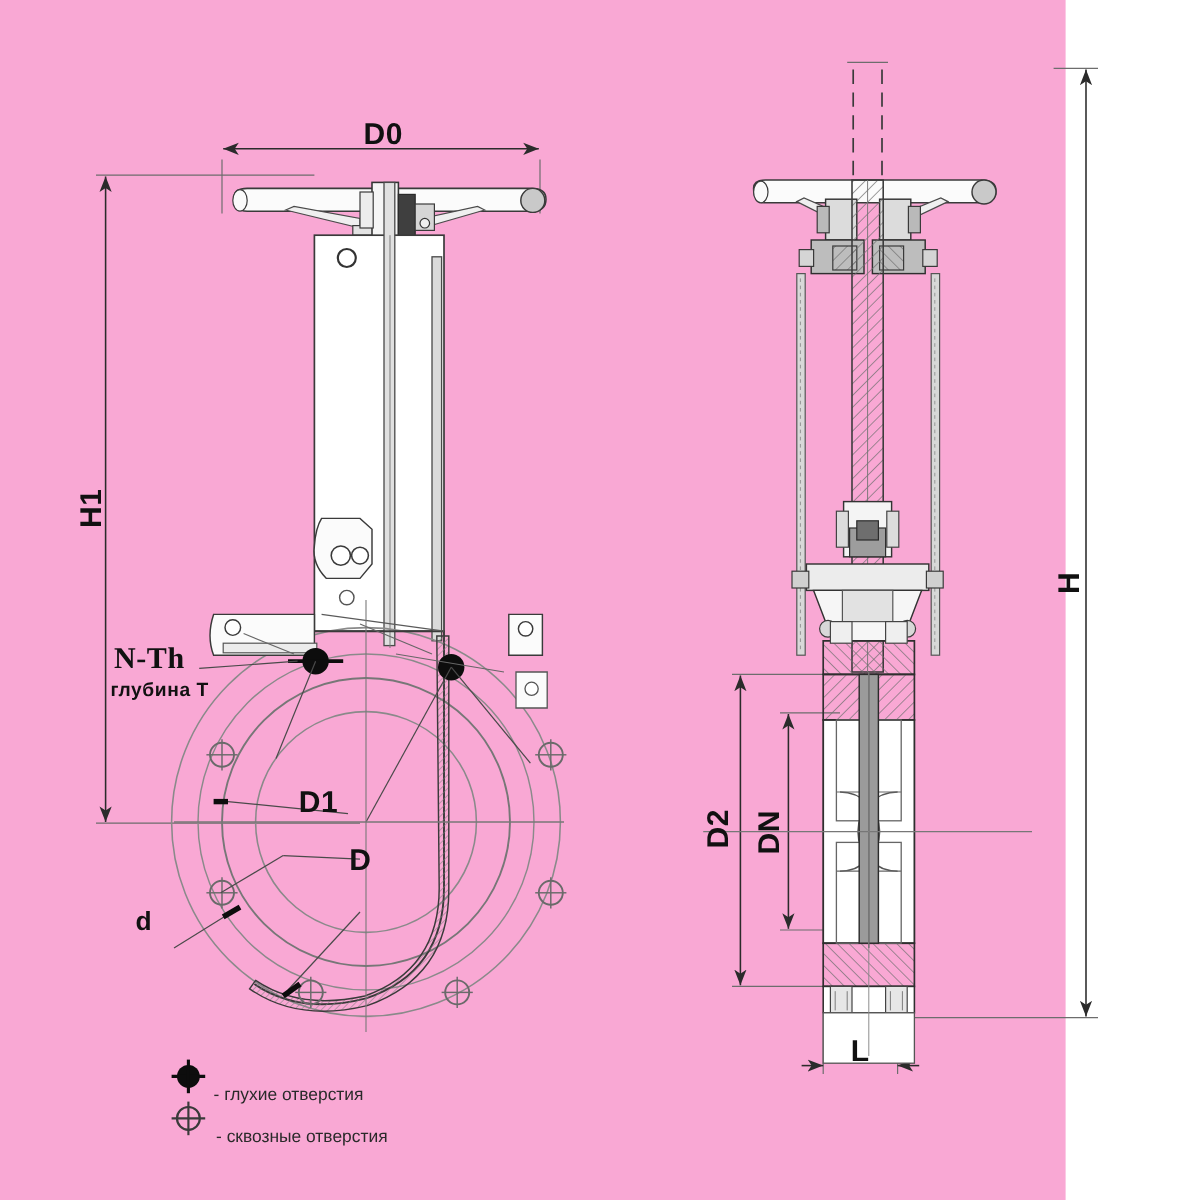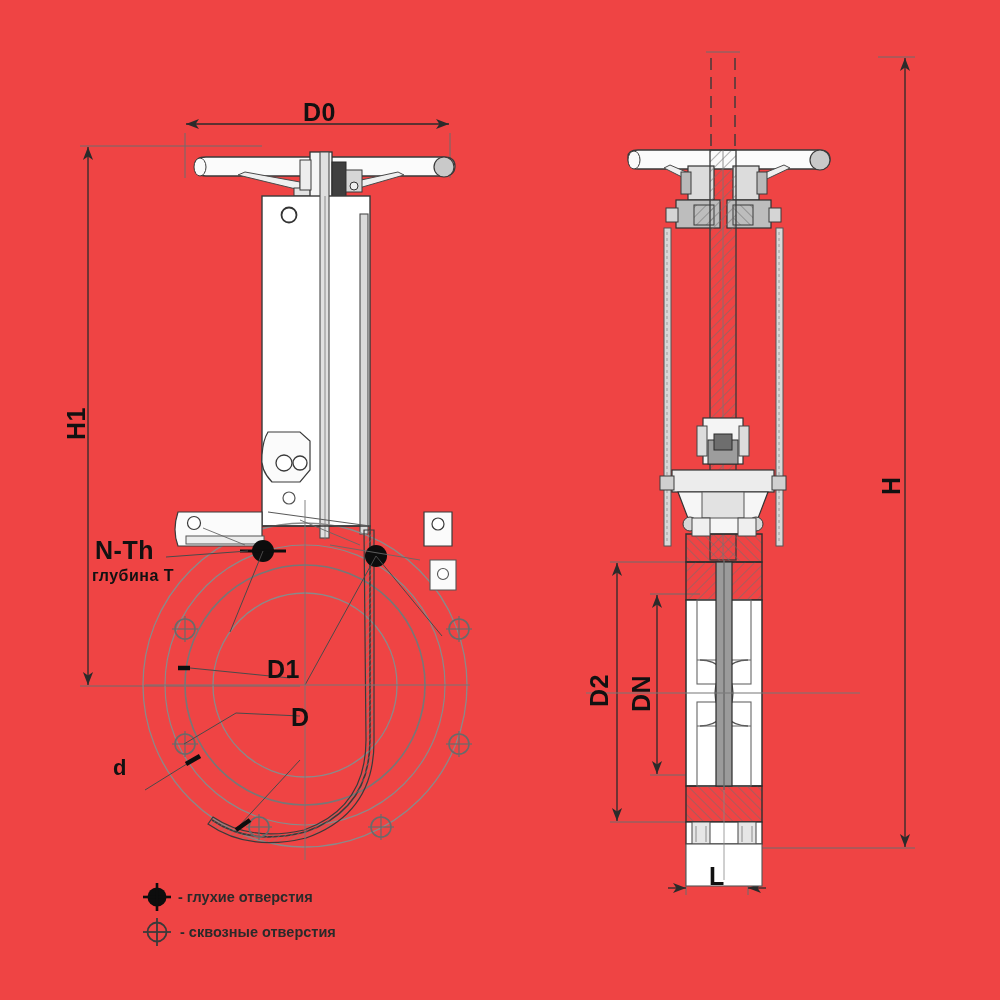--- a/index.html
+++ b/index.html
@@ -1,27 +1,27 @@
 <!DOCTYPE html>
 <html><head>
 <meta charset="utf-8">
 <style>
   html,body{margin:0;padding:0;background:#ffffff;}
   body{width:1000px;height:1000px;overflow:hidden;
        font-family:"Liberation Sans", sans-serif;color:#1a1a1a;}
-  #sheet{position:relative;width:1000px;height:1000px;background:#ef4444;}
+  #sheet{position:relative;width:888px;height:1000px;background:#f9a8d4;}
   svg{position:absolute;left:0;top:0;}
   .lbl{position:absolute;font-weight:bold;font-family:"Liberation Sans",sans-serif;
        color:#111;white-space:nowrap;letter-spacing:.5px;}
   .lbl.big{font-size:25px;}
   .lbl.med{font-size:22px;}
   .lbl.sm{font-size:16px;}
   .rot{transform:rotate(-90deg);transform-origin:left top;}
-  .legend{position:absolute;font-size:14.5px;font-weight:bold;color:#2a2a2a;
-          font-family:"Liberation Sans",sans-serif;white-space:nowrap;}
+  .legend{position:absolute;font-size:14.5px;font-weight:normal;color:#2a2a2a;
+          font-family:"Liberation Sans",sans-serif;white-space:nowrap;margin-top:16px;}
 </style>
 </head>
 <body>
 
 <div id="sheet">
 
 <svg width="1000" height="1000" viewBox="0 0 1000 1000">
   <defs>
     <pattern id="hatchR" width="7" height="7" patternTransform="rotate(45)" patternUnits="userSpaceOnUse">
       <line x1="0" y1="0" x2="0" y2="7" stroke="#707070" stroke-width="1.1"></line>
@@ -308,25 +308,25 @@
       <line x1="143" y1="932" x2="171" y2="932" stroke="#3a3a3a" stroke-width="1.8"></line>
       <line x1="157" y1="918" x2="157" y2="946" stroke="#3a3a3a" stroke-width="1.8"></line>
     </g>
   </g>
 </svg>
 
 <div class="lbl big" style="left:303px;top:98px;">D0</div>
 
 <div class="lbl big rot" style="left:62px;top:440px;">H1</div>
 
-<div class="lbl big" style="left:95px;top:536px;">N-Th</div>
+<div class="lbl big" style="left:95px;top:536px;font-family:Liberation Serif, serif;">N-Th</div>
 
 <div class="lbl sm" style="left:92px;top:567px;">глубина T</div>
 
-<div class="lbl big" style="left:267px;top:655px;text-align:right;">D1</div>
+<div class="lbl big" style="left:249px;top:655px;text-align:right;">D1</div>
 
 <div class="lbl big" style="left:291px;top:703px;">D</div>
 
 <div class="lbl med" style="left:113px;top:755px;">d</div>
 
 <div class="lbl big rot" style="left:877px;top:495px;">H</div>
 
 <div class="lbl big rot" style="left:585px;top:707px;">D2</div>
 
 <div class="lbl big rot" style="left:627px;top:712px;">DN</div>

